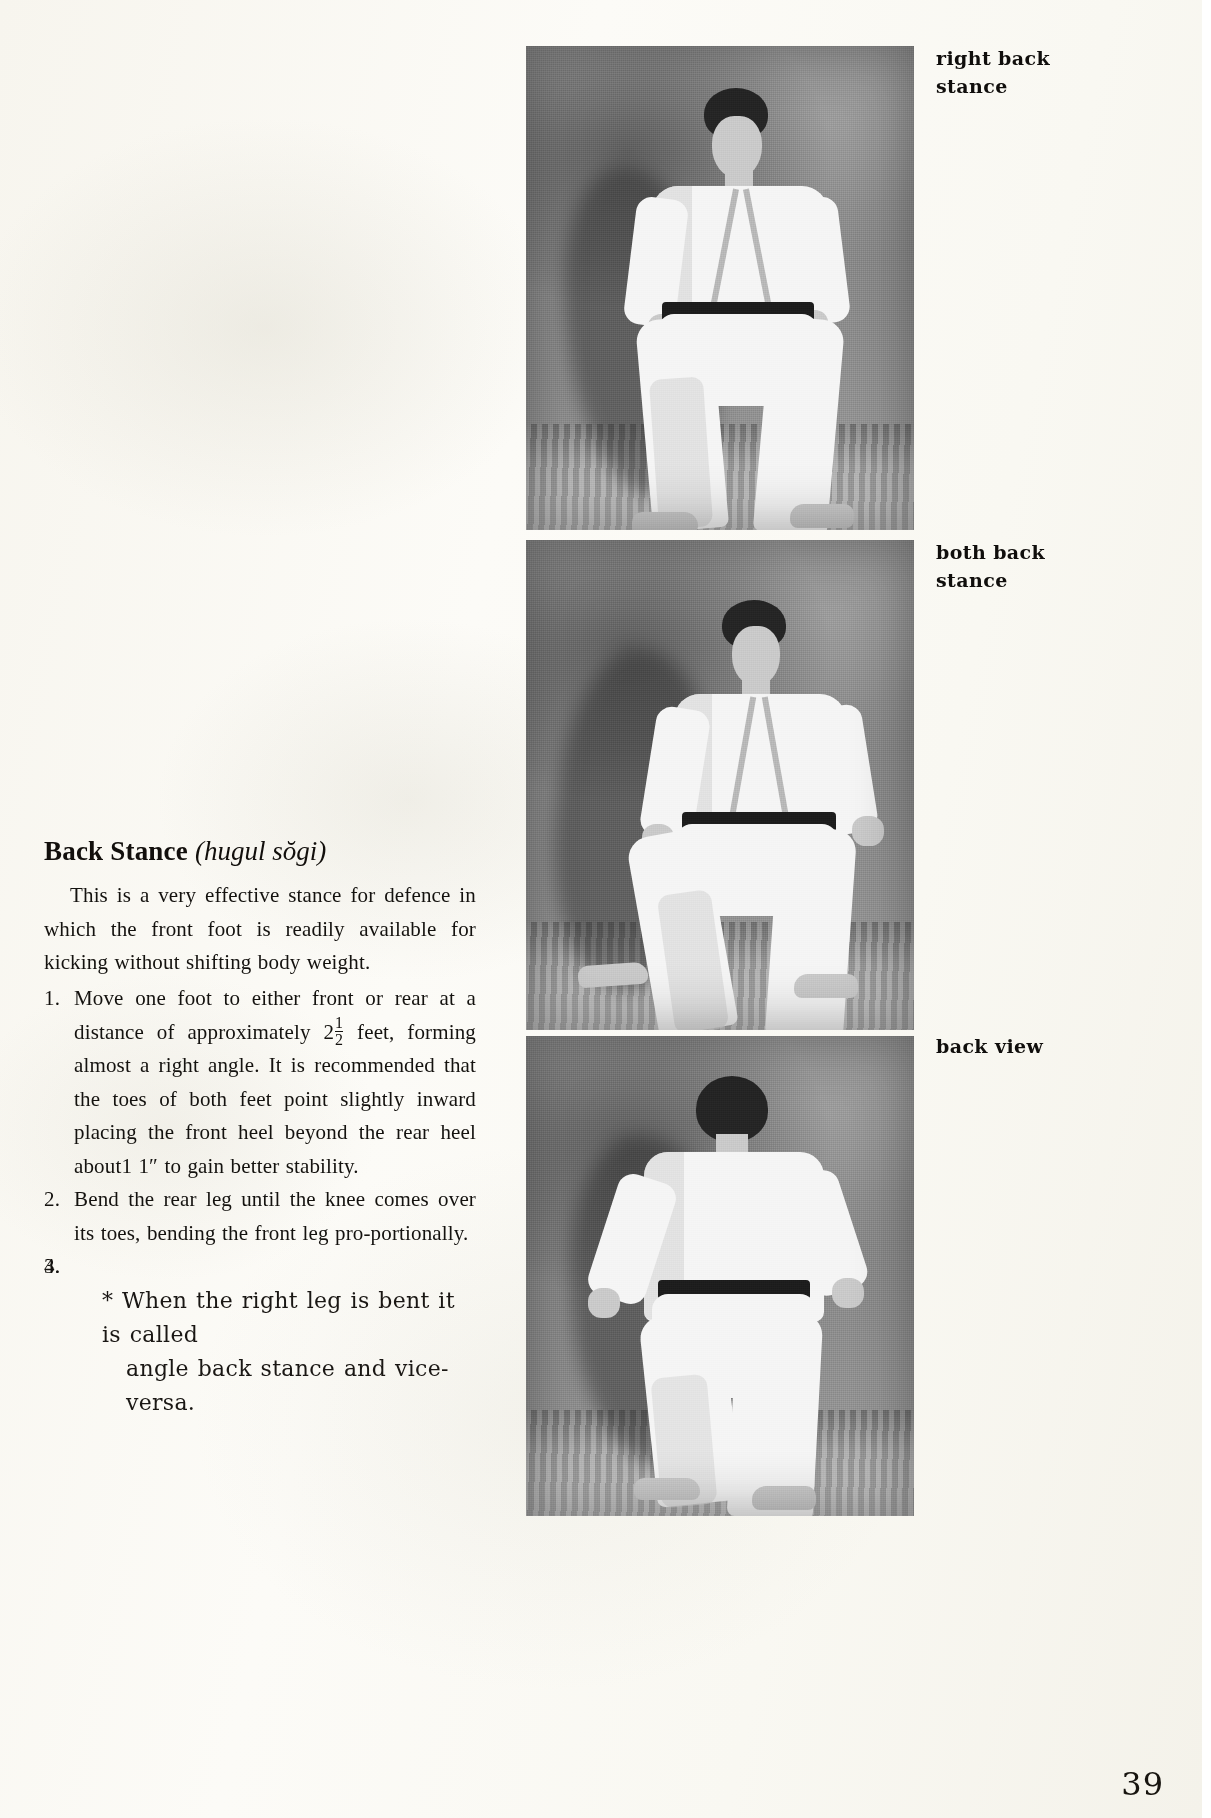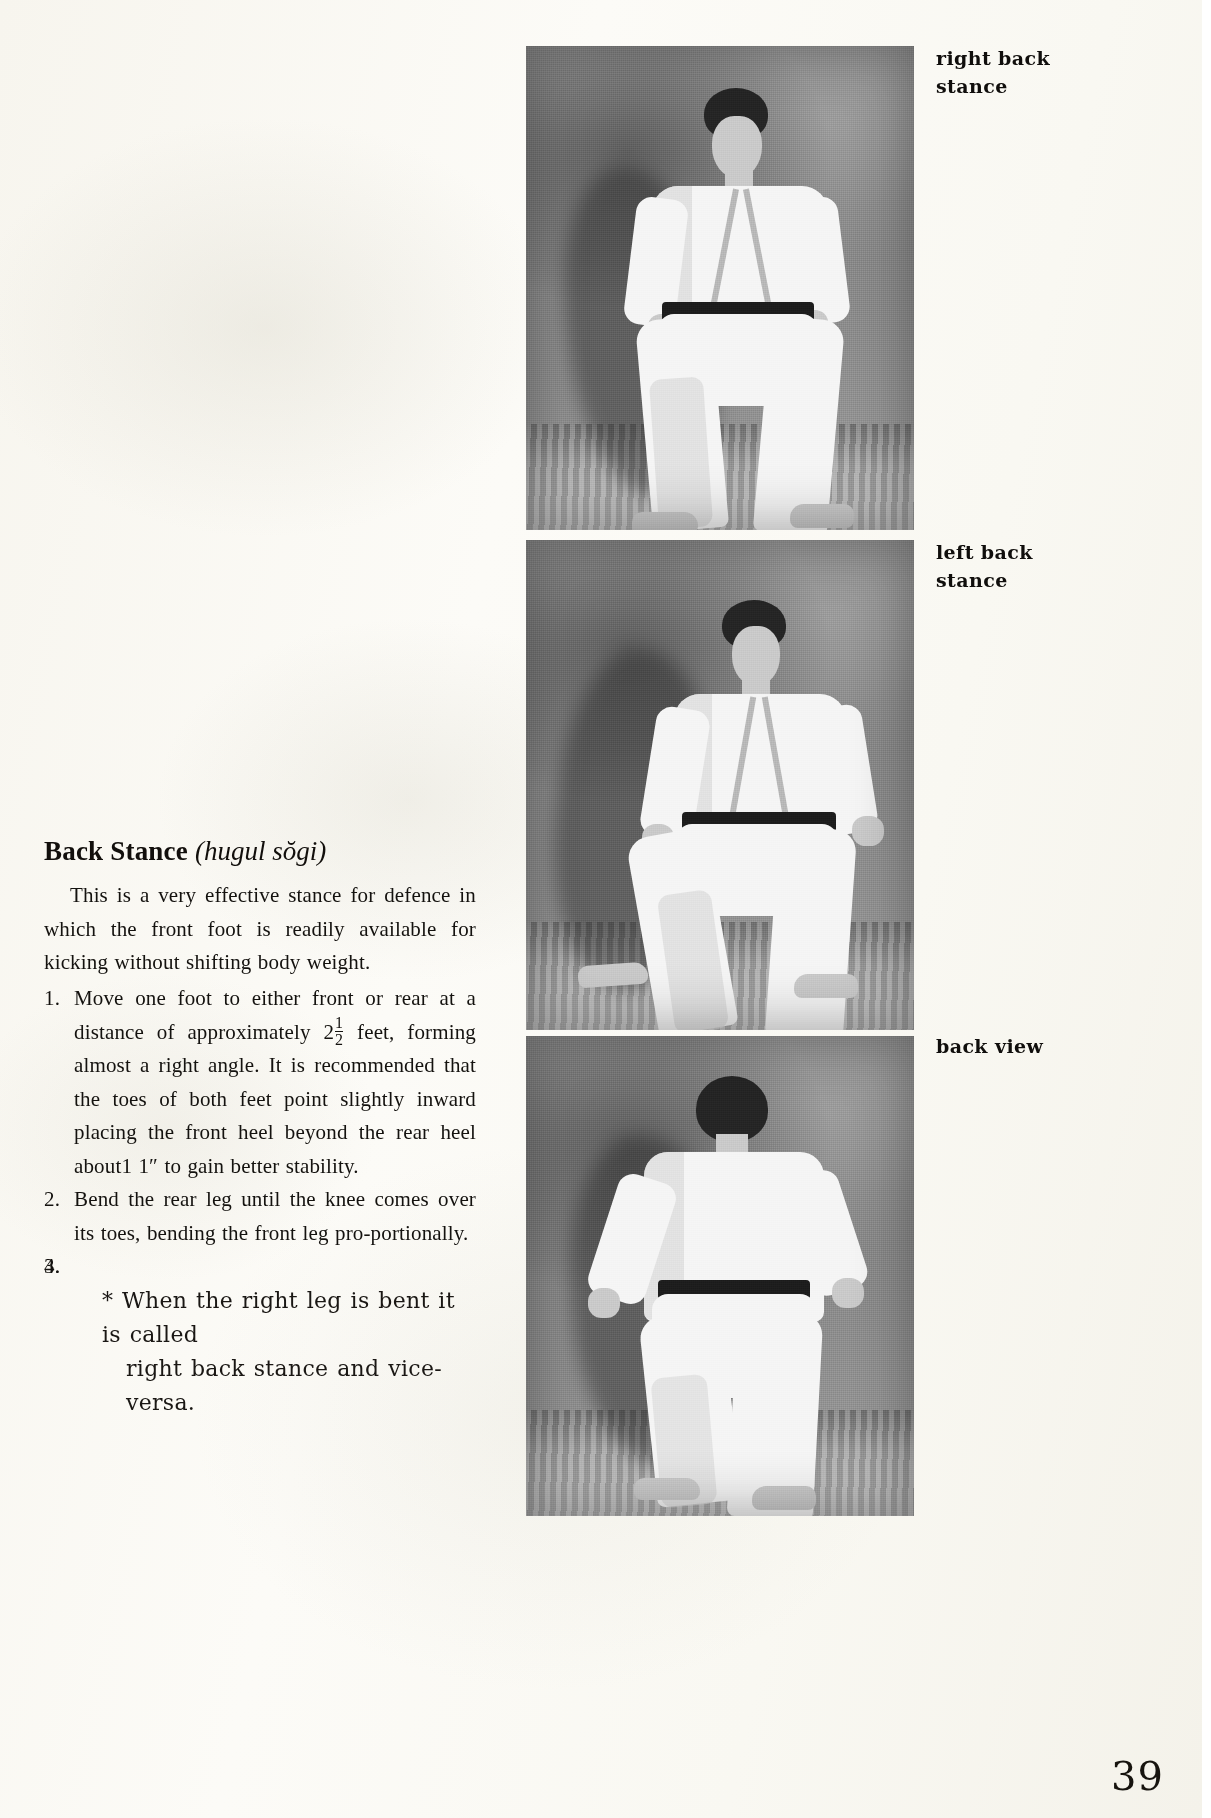--- a/index.html
+++ b/index.html
@@ -178,23 +178,23 @@
     letter-spacing: 0.3px;
     word-spacing: 1.5px;
     color: #1a1714;
   }
   #footnote .fn-line { display: block; }
   #footnote .fn-line.indent { padding-left: 24px; }
 
   #page-number {
     position: absolute;
     right: 38px;
-    bottom: 22px;
+    bottom: 14px;
     font-family: "DejaVu Serif", "Liberation Serif", serif;
-    font-size: 40px;
+    font-size: 32px;
     line-height: 40px;
     color: #17140f;
     letter-spacing: 1px;
   }
 </style>
 </head>
 <body>
 
 <div id="page">
 
@@ -290,21 +290,21 @@
     </div>
     <div class="ph-grain"></div>
     <div class="ph-vig"></div>
   </div>
 
   <div class="caption" id="caption-1">
     <div>right back</div>
     <div>stance</div>
   </div>
   <div class="caption" id="caption-2">
-    <div>left back</div>
+    <div>both back</div>
     <div>stance</div>
   </div>
   <div class="caption" id="caption-3">
     <div>back view</div>
   </div>
 
   <div id="textcol">
 
     <h2 id="section-heading">
       <span class="rom">Back Stance</span><span> </span><span class="kor">(hugul sŏgi)</span>
@@ -322,20 +322,20 @@
       <li>
         <span class="num">3.</span>
       </li>
       <li>
         <span class="num">4.</span>
       </li>
     </ol>
 
     <div id="footnote">
       <span class="fn-line">* When  the right leg is bent it is called</span>
-      <span class="fn-line indent">right  back  stance   and  vice-versa.</span>
+      <span class="fn-line indent">angle  back  stance   and  vice-versa.</span>
     </div>
 
   </div>
 
   <div id="page-number">39</div>
 
 </div>
 
 </body></html>

